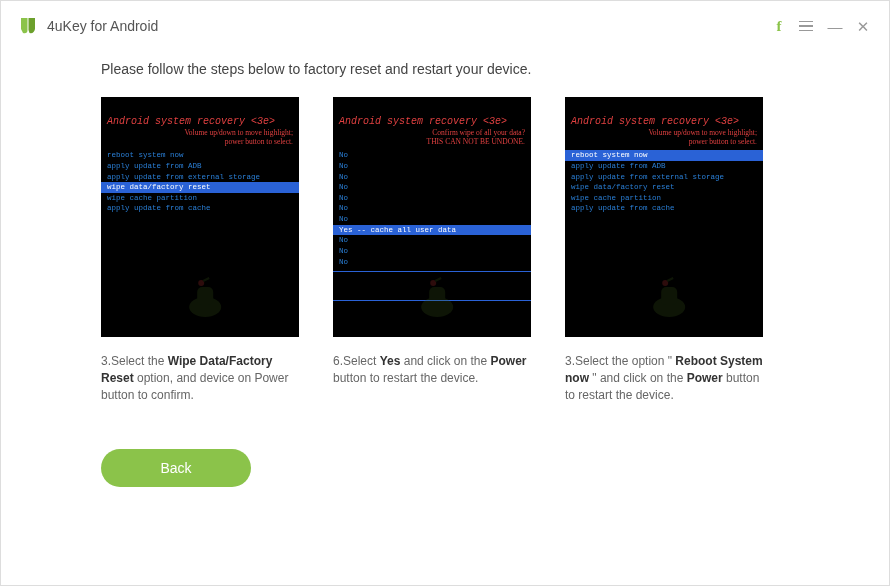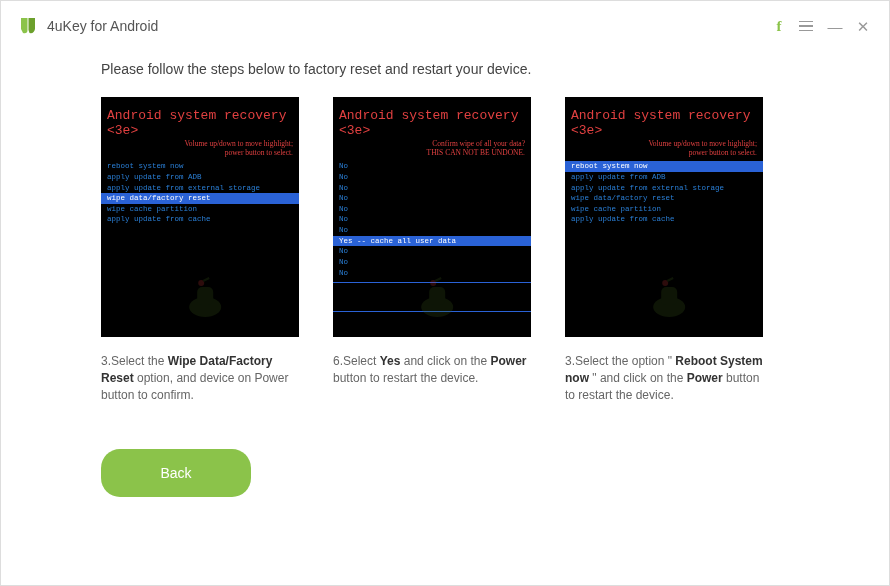--- a/index.html
+++ b/index.html
@@ -33,21 +33,21 @@
 .steps-row { display: flex; gap: 34px; }
 .step-col { width: 198px; display: flex; flex-direction: column; }
 
 .mock-screen {
   width: 198px;
   height: 240px;
   background: #000;
   position: relative;
   overflow: hidden;
 }
-.ms-head { color: #e04040; font-size: 13px; padding: 11px 6px 2px; font-family: "Courier New", monospace; }
+.ms-head { color: #e04040; font-size: 10px; padding: 19px 6px 2px; font-family: "Courier New", monospace; font-style: italic; }
 .ms-sub { color: #e04040; font-size: 7.5px; padding: 0 6px 4px; font-family: Liberation Serif, serif; line-height: 1.15; white-space: pre-line; text-align: right; }
 .ms-list { font-size: 7.5px; font-family: "Courier New", monospace; }
 .ms-item { color: #2a7fd6; padding: 1px 6px; line-height: 1.15; white-space: nowrap; overflow: hidden; }
 .ms-item.sel { background: #2a62d6; color: #fff; }
 .ms-rule { border-top: 1px solid #2a62d6; margin-top: 4px; }
 .ms-rule2 { border-top: 1px solid #2a62d6; margin-top: 28px; }
 .droid {
   position: absolute;
   bottom: 14px;
   right: 50%;
@@ -55,21 +55,21 @@
   opacity: 0.24;
 }
 .droid svg { width: 52px; height: 42px; }
 
 .step-text { margin-top: 16px; font-size: 12px; color: #666; line-height: 1.4; }
 .step-text b { color: #333; }
 
 .back-btn {
   margin-top: 46px;
   width: 150px;
-  height: 48px;
+  height: 38px;
   background: #8bc34a;
   color: #fff;
   border: none;
   border-radius: 19px;
   font-size: 14px;
   cursor: pointer;
 }
 </style>
 </head>
 <body>

